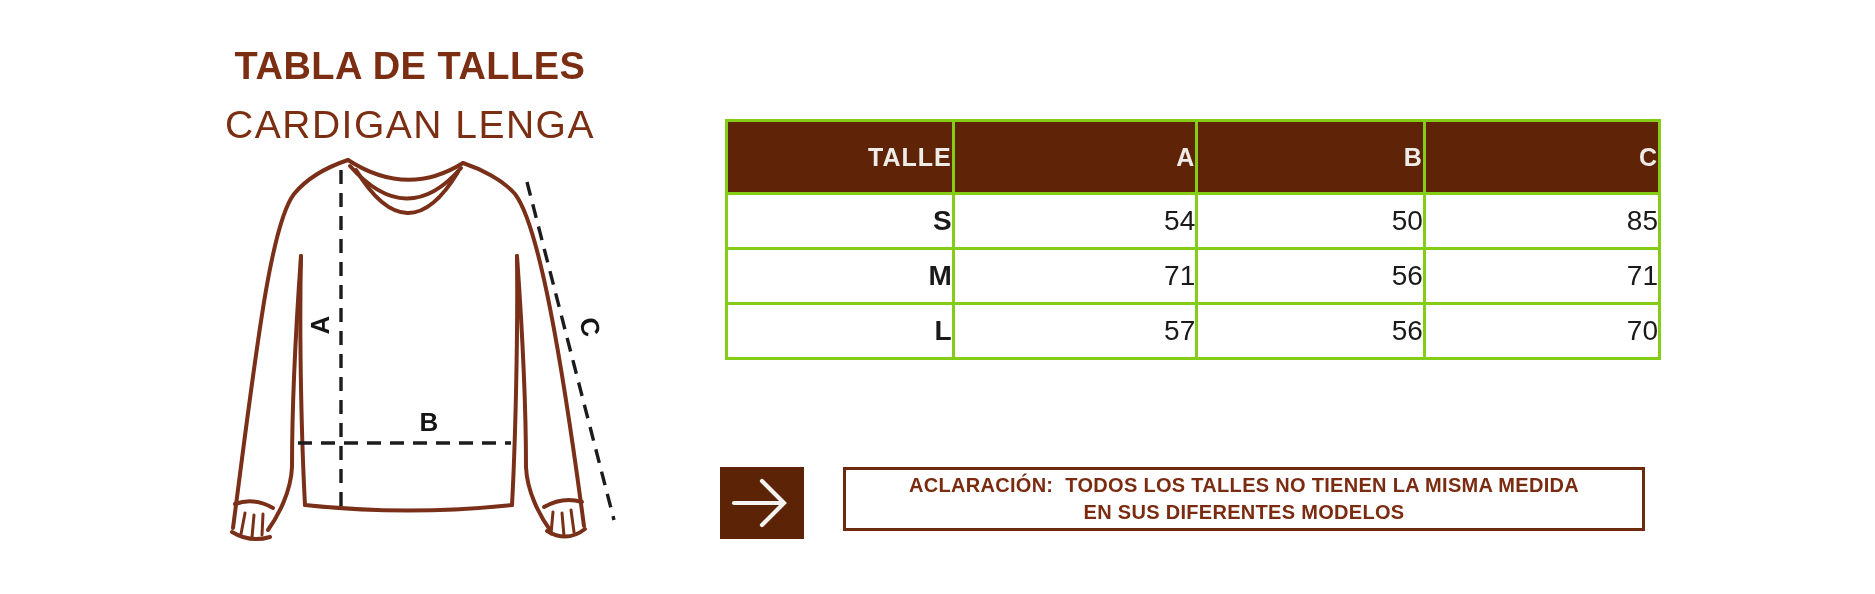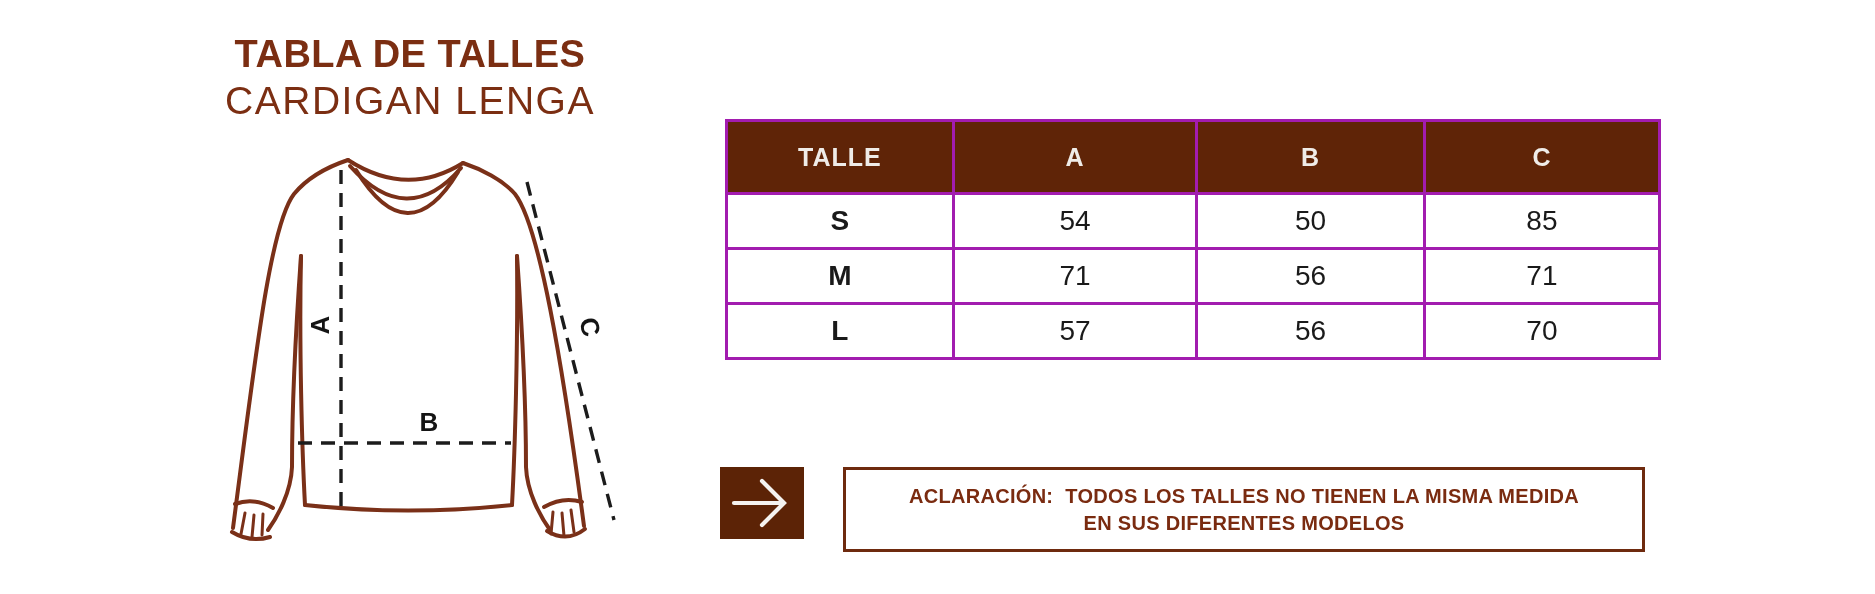--- a/index.html
+++ b/index.html
@@ -6,56 +6,56 @@
   .canvas {
     position:relative; width:1875px; height:594px;
     background:#ffffff; overflow:hidden;
     font-family:"Liberation Sans", sans-serif;
   }
 
   
   .title-block { position:absolute; left:170px; top:30px; width:480px; text-align:center; }
   .title {
     font-size:38px; font-weight:bold; color:#7B2E12;
-    letter-spacing:0.5px; line-height:1.1; margin:4px;
+    letter-spacing:0.5px; line-height:1.1; margin:16px;
   }
   .subtitle {
     font-size:39px; font-weight:normal; color:#7B2E12;
     letter-spacing:1.5px; line-height:1.1; margin:4px 0 0 0;
   }
 
   
   .diagram { position:absolute; left:170px; top:120px; width:480px; height:450px; }
   .diagram text {
     font-family:"Liberation Sans", sans-serif;
     font-size:26px; font-weight:bold; fill:#151515;
   }
 
   
   .size-table {
     position:absolute; left:725px; top:119px; width:936px;
     border-collapse:collapse; table-layout:fixed; background:#ffffff;
   }
   .size-table th, .size-table td {
-    border:3px solid #a21caf; text-align:center; vertical-align:middle; padding:0;
+    border:3px solid #84cc16; text-align:right; vertical-align:middle; padding:0;
   }
   .size-table th {
     height:70px; background:#5F2407; color:#EFECE8;
     font-size:25px; font-weight:bold; letter-spacing:1px;
   }
   .size-table td { height:52px; font-size:28px; color:#1a1a1a; }
   .size-table td.size-label { font-weight:bold; }
 
   
   .arrow-box {
     position:absolute; left:720px; top:467px; width:84px; height:72px;
     background:#5C2306; display:flex; align-items:center; justify-content:center;
   }
   .note-box {
-    position:absolute; left:843px; top:467px; width:802px; height:85px;
+    position:absolute; left:843px; top:467px; width:802px; height:64px;
     box-sizing:border-box; border:3px solid #6E2A0E; background:#ffffff;
     display:flex; flex-direction:column; align-items:center; justify-content:center;
   }
   .note-line {
     font-size:20px; font-weight:bold; color:#7A2B10;
     letter-spacing:0.3px; line-height:27px; text-align:center; white-space:nowrap;
   }
   .note-label { margin-right:12px; }
 </style>
 </head>

